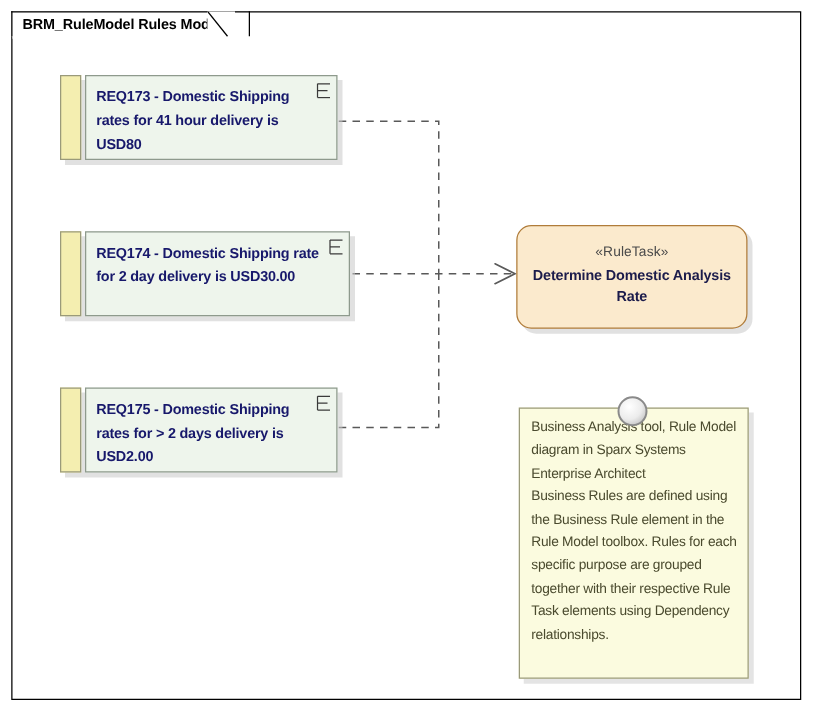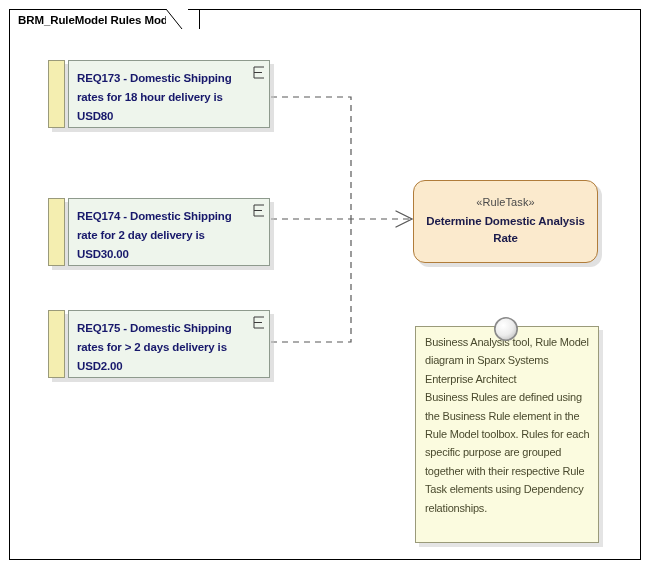--- a/index.html
+++ b/index.html
@@ -267,31 +267,31 @@
 
     <path d="M 271 219 L 411 219" stroke="#595959" stroke-width="1.2" fill="none" stroke-dasharray="6,5"></path>
 
     <path d="M 396 211 L 412 219 L 396 227" stroke="#595959" stroke-width="1.3" fill="none" stroke-linecap="round"></path>
   </svg>
 
   <div class="req-element" style="left:48px; top:60px; width:222px; height:68px;">
     <div class="req-shadow"></div>
     <div class="req-stripe"></div>
     <div class="req-body">
-      <div class="req-text">REQ173 -  Domestic Shipping rates for 18 hour delivery is USD80</div>
+      <div class="req-text">REQ173 -  Domestic Shipping rates for 41 hour delivery is USD80</div>
       <svg class="req-icon" viewBox="0 0 12 13">
         <line x1="1" y1="1" x2="1" y2="12" stroke="#3a3a3a" stroke-width="1"></line>
         <line x1="1" y1="1" x2="11" y2="1" stroke="#3a3a3a" stroke-width="1"></line>
         <line x1="1" y1="6.5" x2="9" y2="6.5" stroke="#3a3a3a" stroke-width="1"></line>
         <line x1="1" y1="12" x2="11" y2="12" stroke="#3a3a3a" stroke-width="1"></line>
       </svg>
     </div>
   </div>
 
-  <div class="req-element" style="left:48px; top:198px; width:222px; height:68px;">
+  <div class="req-element" style="left:48px; top:185px; width:222px; height:68px;padding-left:10px;">
     <div class="req-shadow"></div>
     <div class="req-stripe"></div>
     <div class="req-body">
       <div class="req-text">REQ174 - Domestic Shipping rate for 2 day delivery is USD30.00</div>
       <svg class="req-icon" viewBox="0 0 12 13">
         <line x1="1" y1="1" x2="1" y2="12" stroke="#3a3a3a" stroke-width="1"></line>
         <line x1="1" y1="1" x2="11" y2="1" stroke="#3a3a3a" stroke-width="1"></line>
         <line x1="1" y1="6.5" x2="9" y2="6.5" stroke="#3a3a3a" stroke-width="1"></line>
         <line x1="1" y1="12" x2="11" y2="12" stroke="#3a3a3a" stroke-width="1"></line>
       </svg>

